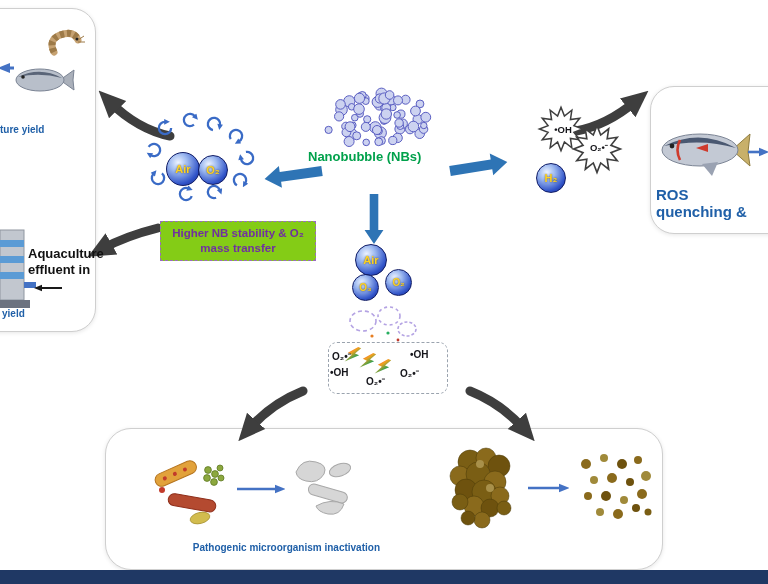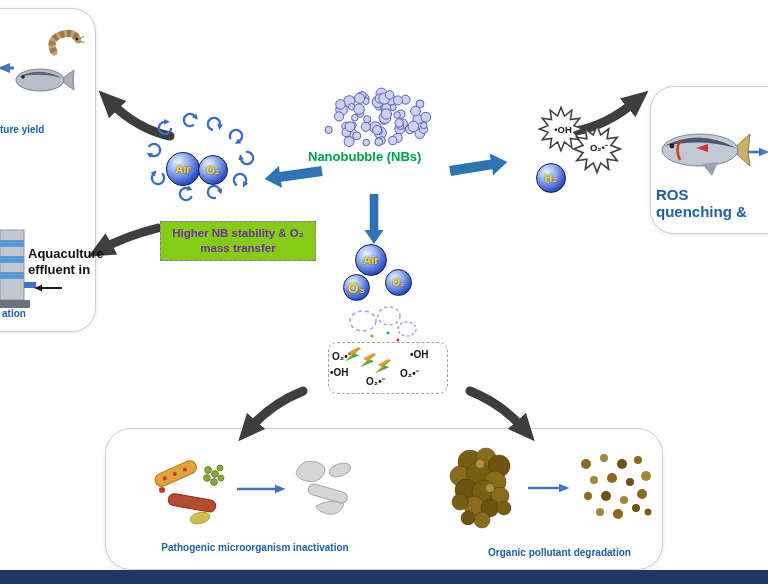--- a/index.html
+++ b/index.html
@@ -283,35 +283,34 @@
         <circle cx="70" cy="60" r="3.5" fill="#7A5E14"></circle>
     </g>
   </svg>
 
   <div class="nb-title">Nanobubble (NBs)</div>
 
   <div class="bubble" style="left:166px;top:152px;width:34px;height:34px;font-size:11px">Air</div>
   <div class="bubble" style="left:198px;top:155px;width:30px;height:30px;font-size:11px">O₂</div>
   <div class="bubble" style="left:536px;top:163px;width:30px;height:30px;font-size:11px">H₂</div>
   <div class="bubble" style="left:355px;top:244px;width:32px;height:32px;font-size:11px">Air</div>
-  <div class="bubble" style="left:343px;top:274px;width:27px;height:27px;font-size:14px">O₃</div>
+  <div class="bubble" style="left:352px;top:274px;width:27px;height:27px;font-size:10px">O₃</div>
   <div class="bubble" style="left:385px;top:269px;width:27px;height:27px;font-size:10px">O₂</div>
 
   <div class="star-label" style="left:546px;top:124px;width:34px">•OH</div>
   <div class="star-label" style="left:579px;top:141px;width:40px">O₂•⁻</div>
 
   <div class="purple-box box-stability">Higher NB stability &amp; O₂ mass transfer</div>
 
   <div class="ros-box"></div>
   <div class="radical" style="left:332px;top:349px">O₂•⁻</div>
   <div class="radical" style="left:330px;top:367px">•OH</div>
   <div class="radical" style="left:366px;top:374px">O₂•⁻</div>
   <div class="radical" style="left:410px;top:349px">•OH</div>
   <div class="radical" style="left:400px;top:366px">O₂•⁻</div>
 
   <div class="caption-blue" style="left:0;top:124px;width:60px">ture yield</div>
   <div class="effluent" style="left:28px;top:246px;width:66px">Aquaculture effluent in</div>
-  <div class="caption-blue" style="left:2px;top:308px">ation</div>
+  <div class="caption-blue" style="left:2px;top:308px">yield</div>
   <div class="caption-blue" style="left:656px;top:186px;width:110px;font-size:15px">ROS quenching &amp;</div>
-  <div class="caption-blue" style="left:130px;top:542px;width:250px;text-align:center">Pathogenic microorganism inactivation</div>
-  <div class="caption-blue" style="left:452px;top:547px;width:215px;text-align:center">Organic pollutant degradation</div>
+  <div class="caption-blue" style="left:130px;top:542px;width:250px;text-align:right">Pathogenic microorganism inactivation</div>
 
 </div>
 
 </body></html>

